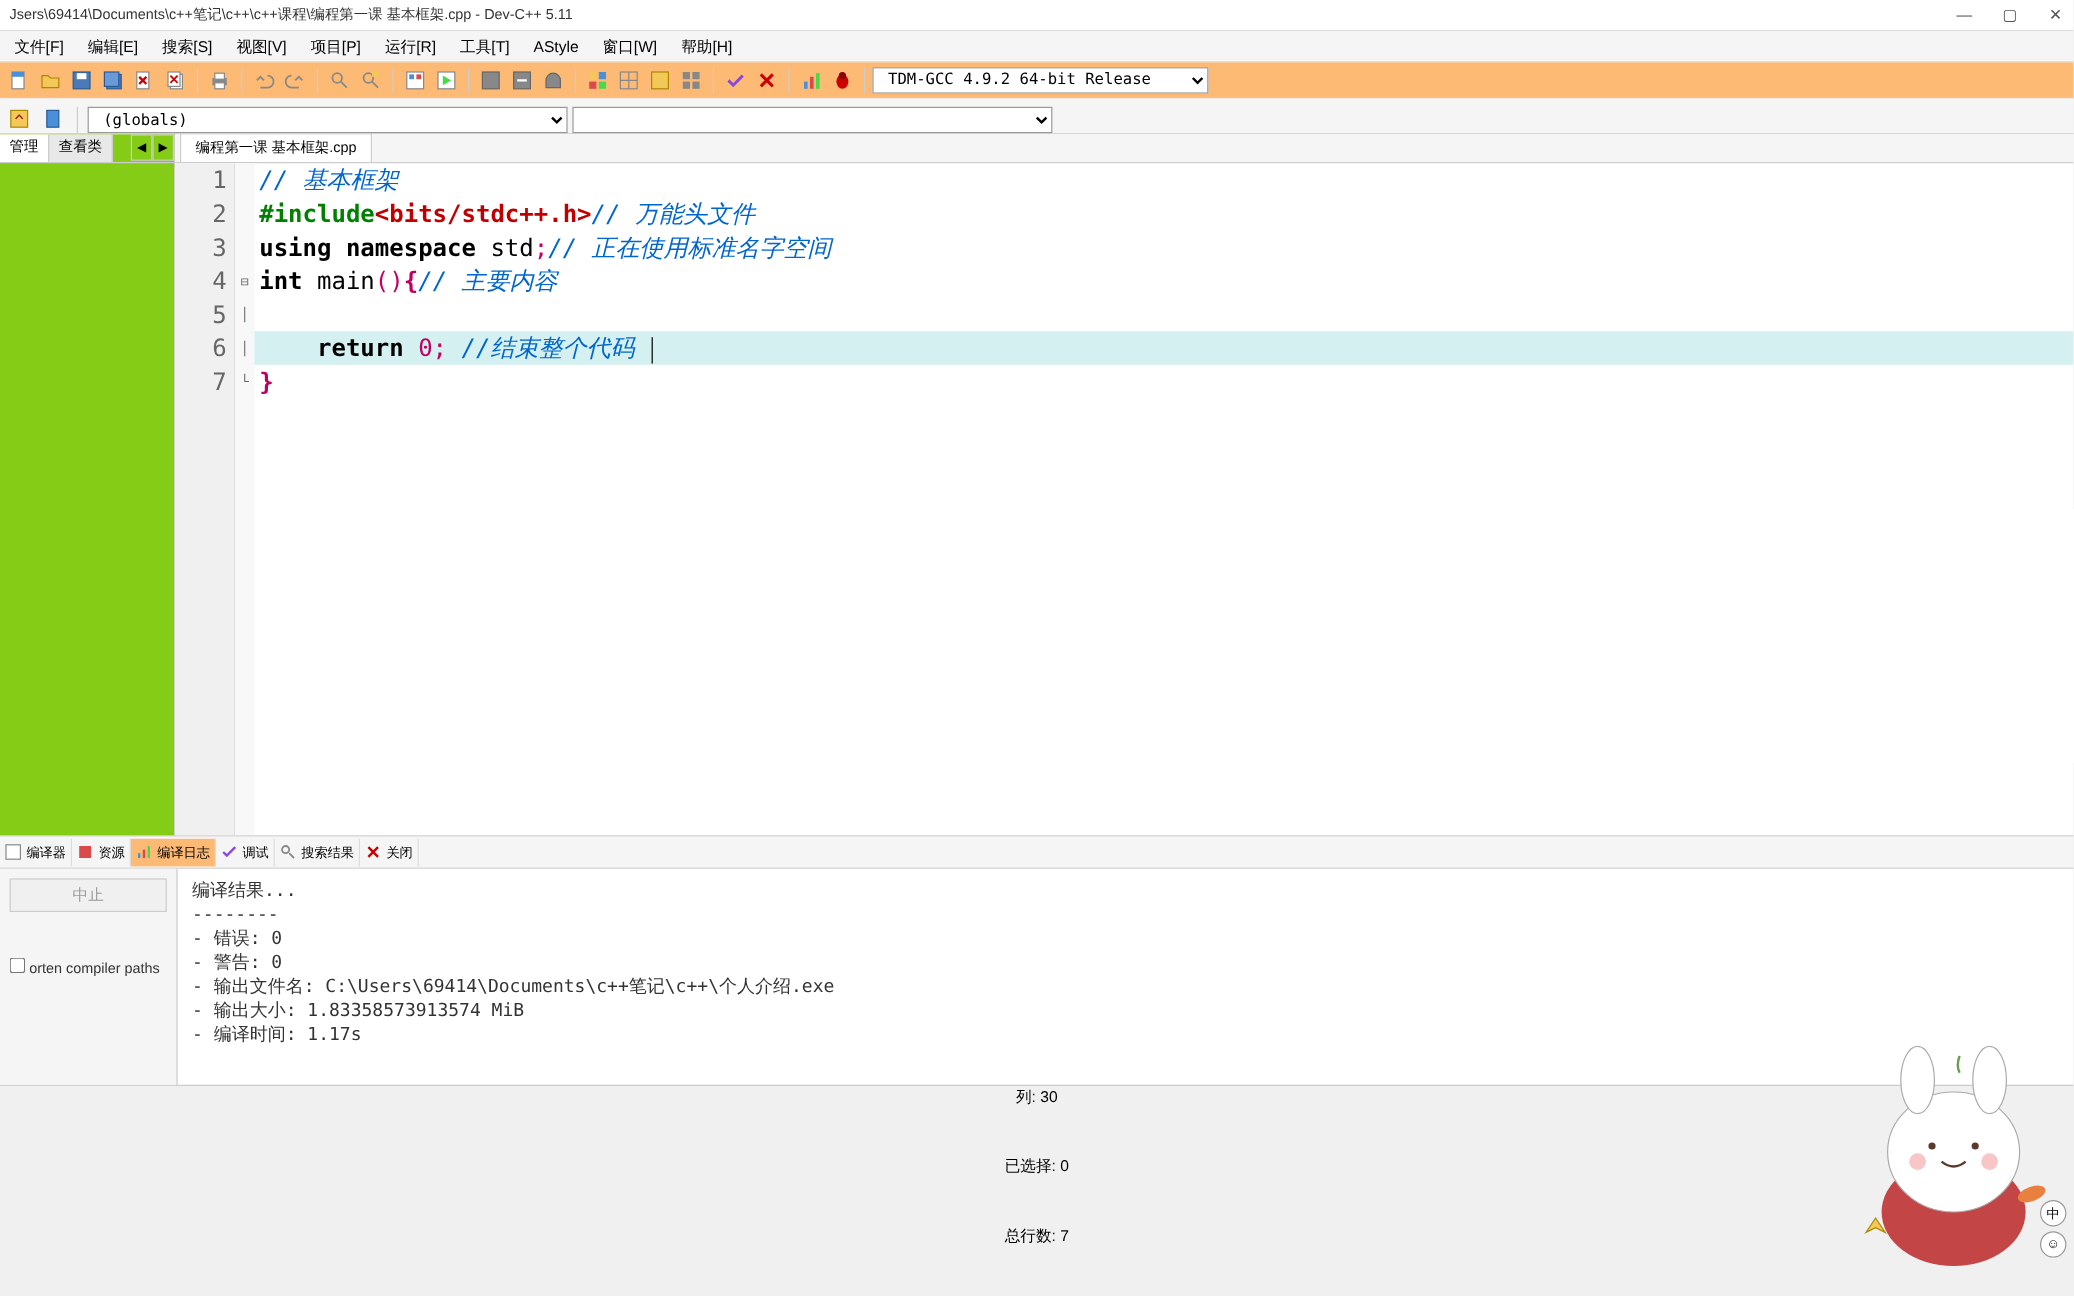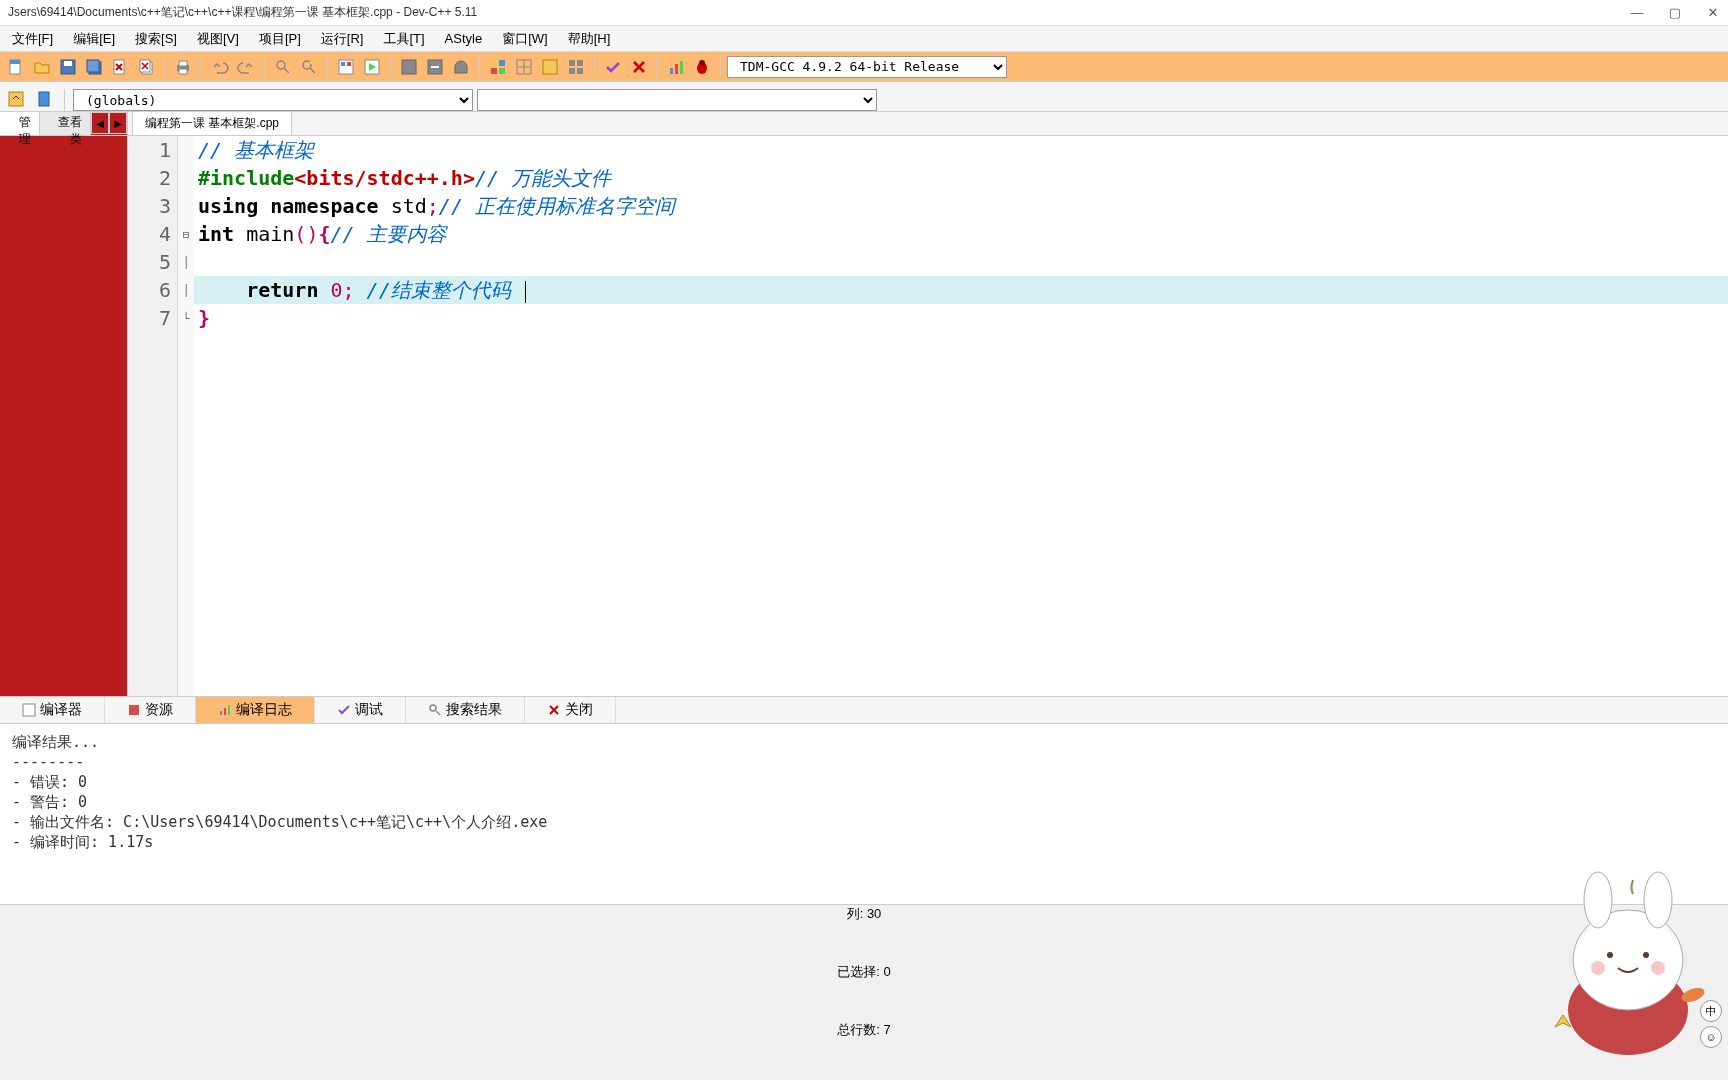--- a/index.html
+++ b/index.html
@@ -10,21 +10,21 @@
 .win-btn { width: 14px; height: 14px; display: flex; align-items: center; justify-content: center; cursor: pointer; color: #555; }
 .menubar { height: 26px; background: #f5f5f5; display: flex; align-items: center; padding: 0 4px; gap: 4px; border-bottom: 1px solid #ddd; }
 .menu-item { padding: 2px 8px; font-size: 13px; cursor: pointer; }
 .toolbar { height: 30px; background: #fdba74; display: flex; align-items: center; padding: 0 4px; gap: 2px; border-bottom: 1px solid #ccc; }
 .tb-sep { width: 1px; height: 22px; background: #ccc; margin: 0 4px; }
 .tb-btn { width: 24px; height: 24px; display: flex; align-items: center; justify-content: center; cursor: pointer; border: 1px solid transparent; }
 .compiler-sel { height: 22px; padding: 0 8px; font-family: monospace; font-size: 13px; border: 1px solid #999; background: #fff; min-width: 280px; }
 .toolbar2 { height: 30px; background: #f5f5f5; display: flex; align-items: flex-end; padding: 0 4px; gap: 4px; border-bottom: 1px solid #ccc; }
 .scope-sel { height: 22px; padding: 0 8px; font-family: monospace; font-size: 13px; border: 1px solid #999; background: #fff; }
 .main-area { display: flex; height: 584px; }
-.sidebar { width: 128px; background: #b91c1c; border-right: 1px solid #ccc; display: flex; flex-direction: column; text-align: right; }
+.sidebar { width: 146px; background: #84cc16; border-right: 1px solid #ccc; display: flex; flex-direction: column; }
 .sidebar-tabs { display: flex; height: 24px; border-bottom: 1px solid #ccc; }
 .sidebar-tab { padding: 2px 8px; font-size: 12px; background: #e8e8e8; border-right: 1px solid #ccc; cursor: pointer; }
 .sidebar-tab.active { background: #fff; }
 .nav-btns { display: flex; margin-left: auto; }
 .nav-btn { width: 18px; height: 22px; display: flex; align-items: center; justify-content: center; cursor: pointer; border: 1px solid #ccc; font-size: 10px; }
 .editor-area { flex: 1; background: #fff; display: flex; flex-direction: column; }
 .file-tabs { height: 24px; background: #f5f5f5; display: flex; align-items: flex-end; border-bottom: 1px solid #ccc; padding-left: 4px; }
 .file-tab { padding: 3px 12px; font-size: 12px; background: #fff; border: 1px solid #ccc; border-bottom: none; cursor: pointer; }
 .code-area { flex: 1; display: flex; font-family: Consolas, monospace; font-size: 20px; overflow: hidden; }
 .gutter { width: 50px; background: #f0f0f0; text-align: right; padding-right: 6px; color: #666; border-right: 1px solid #ddd; }
@@ -36,21 +36,21 @@
 .code-line.hl { background: #d4f0f0; }
 .c-comment-cn { color: #0066cc; font-style: italic; }
 .c-prep { color: #008000; font-weight: bold; }
 .c-inc { color: #c00000; font-weight: bold; }
 .c-kw { color: #000; font-weight: bold; }
 .c-num { color: #c00060; }
 .c-punct { color: #c00060; }
 .c-brace { color: #c00060; font-weight: bold; }
 .cursor { display: inline-block; width: 1px; height: 22px; background: #000; vertical-align: middle; margin-left: 2px; }
 .bottom-tabs { height: 28px; background: #f5f5f5; display: flex; align-items: center; border-top: 1px solid #ccc; border-bottom: 1px solid #ccc; }
-.btab { padding: 4px 22px; font-size: 14px; cursor: pointer; display: flex; align-items: center; gap: 4px; border-right: 1px solid #ddd; }
+.btab { padding: 4px 4px; font-size: 11px; cursor: pointer; display: flex; align-items: center; gap: 4px; border-right: 1px solid #ddd; }
 .btab.active { background: #fdba74; justify-content: flex-end; }
 .bottom-panel { height: 180px; display: flex; background: #fff; }
 .bp-left { width: 148px; background: #f5f5f5; border-right: 1px solid #ccc; padding: 8px; }
 .bp-btn { width: 100%; padding: 4px; text-align: center; border: 1px solid #ccc; background: #f0f0f0; margin-bottom: 8px; color: #999; }
 .bp-check { font-size: 12px; color: #333; }
 .bp-right { flex: 1; padding: 8px 12px; font-family: Consolas, "Microsoft YaHei", monospace; font-size: 15px; color: #333; overflow: auto; }
 .bp-line { line-height: 20px; white-space: pre; }
 .statusbar { height: 24px; background: #f0f0f0; border-top: 1px solid #ccc; display: flex; align-items: center; padding: 0 12px; gap: 40px; font-size: 13px; flex-direction: column; }
 .mascot { position: absolute; right: 10px; bottom: 20px; width: 180px; height: 200px; pointer-events: none; }
 .ime-badge { position: absolute; right: 6px; bottom: 32px; display: flex; flex-direction: column; gap: 4px; }
@@ -340,26 +340,32 @@
     </span>
   <span class="btab">
       <svg width="14" height="14">
         <path d="M3 3l8 8M11 3l-8 8" stroke="#c00" stroke-width="2"></path>
       </svg>
       <span>关闭</span>
     </span>
 </div>
 
 <div class="bottom-panel">
+  <div class="bp-left">
+    <div class="bp-btn">中止</div>
+    <div style="height:30px"></div>
+    <label class="bp-check"><input type="checkbox" style=""> <span>orten compiler paths</span></label>
+  </div>
   <div class="bp-right">
     <div class="bp-line">编译结果...</div>
     <div class="bp-line">--------</div>
     <div class="bp-line">- 错误: 0</div>
     <div class="bp-line">- 警告: 0</div>
     <div class="bp-line">- 输出文件名: C:\Users\69414\Documents\c++笔记\c++\个人介绍.exe</div>
+    <div class="bp-line">- 输出大小: 1.83358573913574 MiB</div>
     <div class="bp-line">- 编译时间: 1.17s</div>
   </div>
 </div>
 
 <div class="statusbar">
   <span>列:  30</span>
   <span>已选择:  0</span>
   <span>总行数:  7</span>
   <span>长度:  155</span>
   <span>插入</span>

